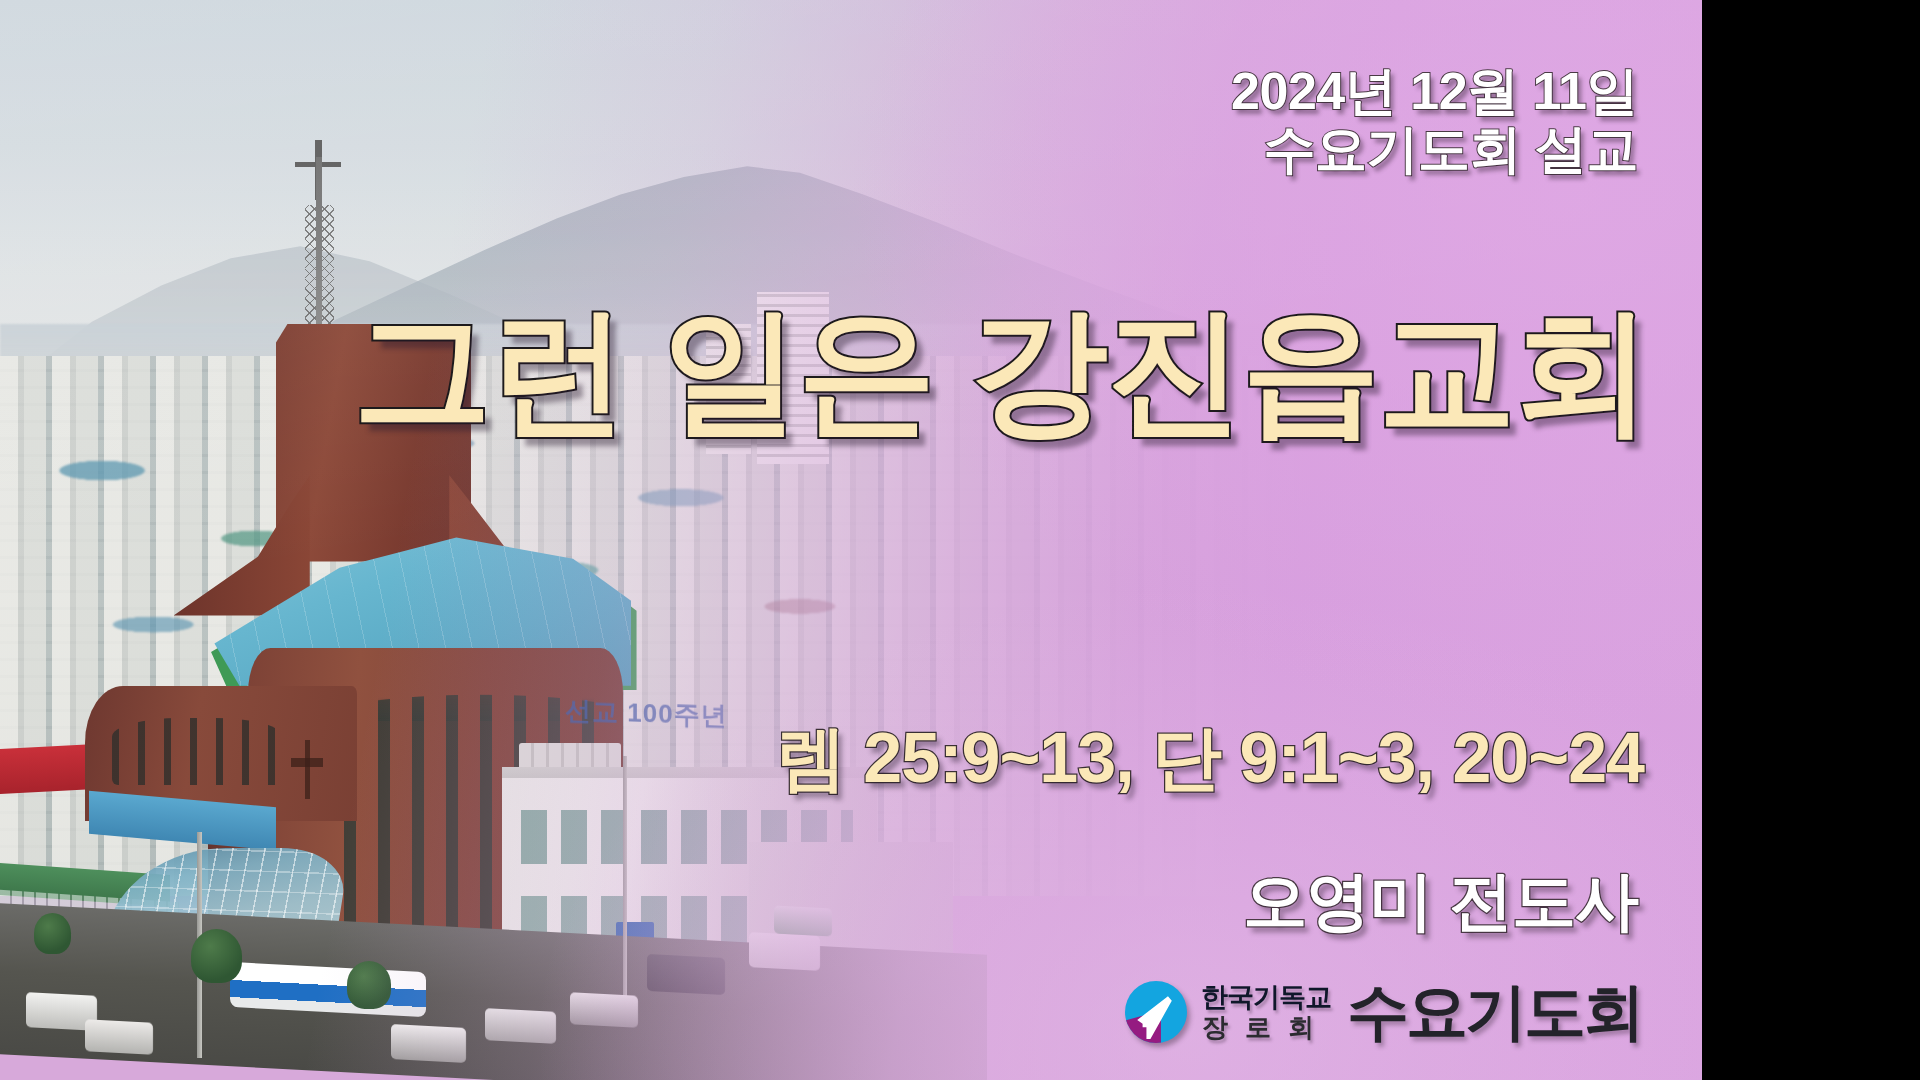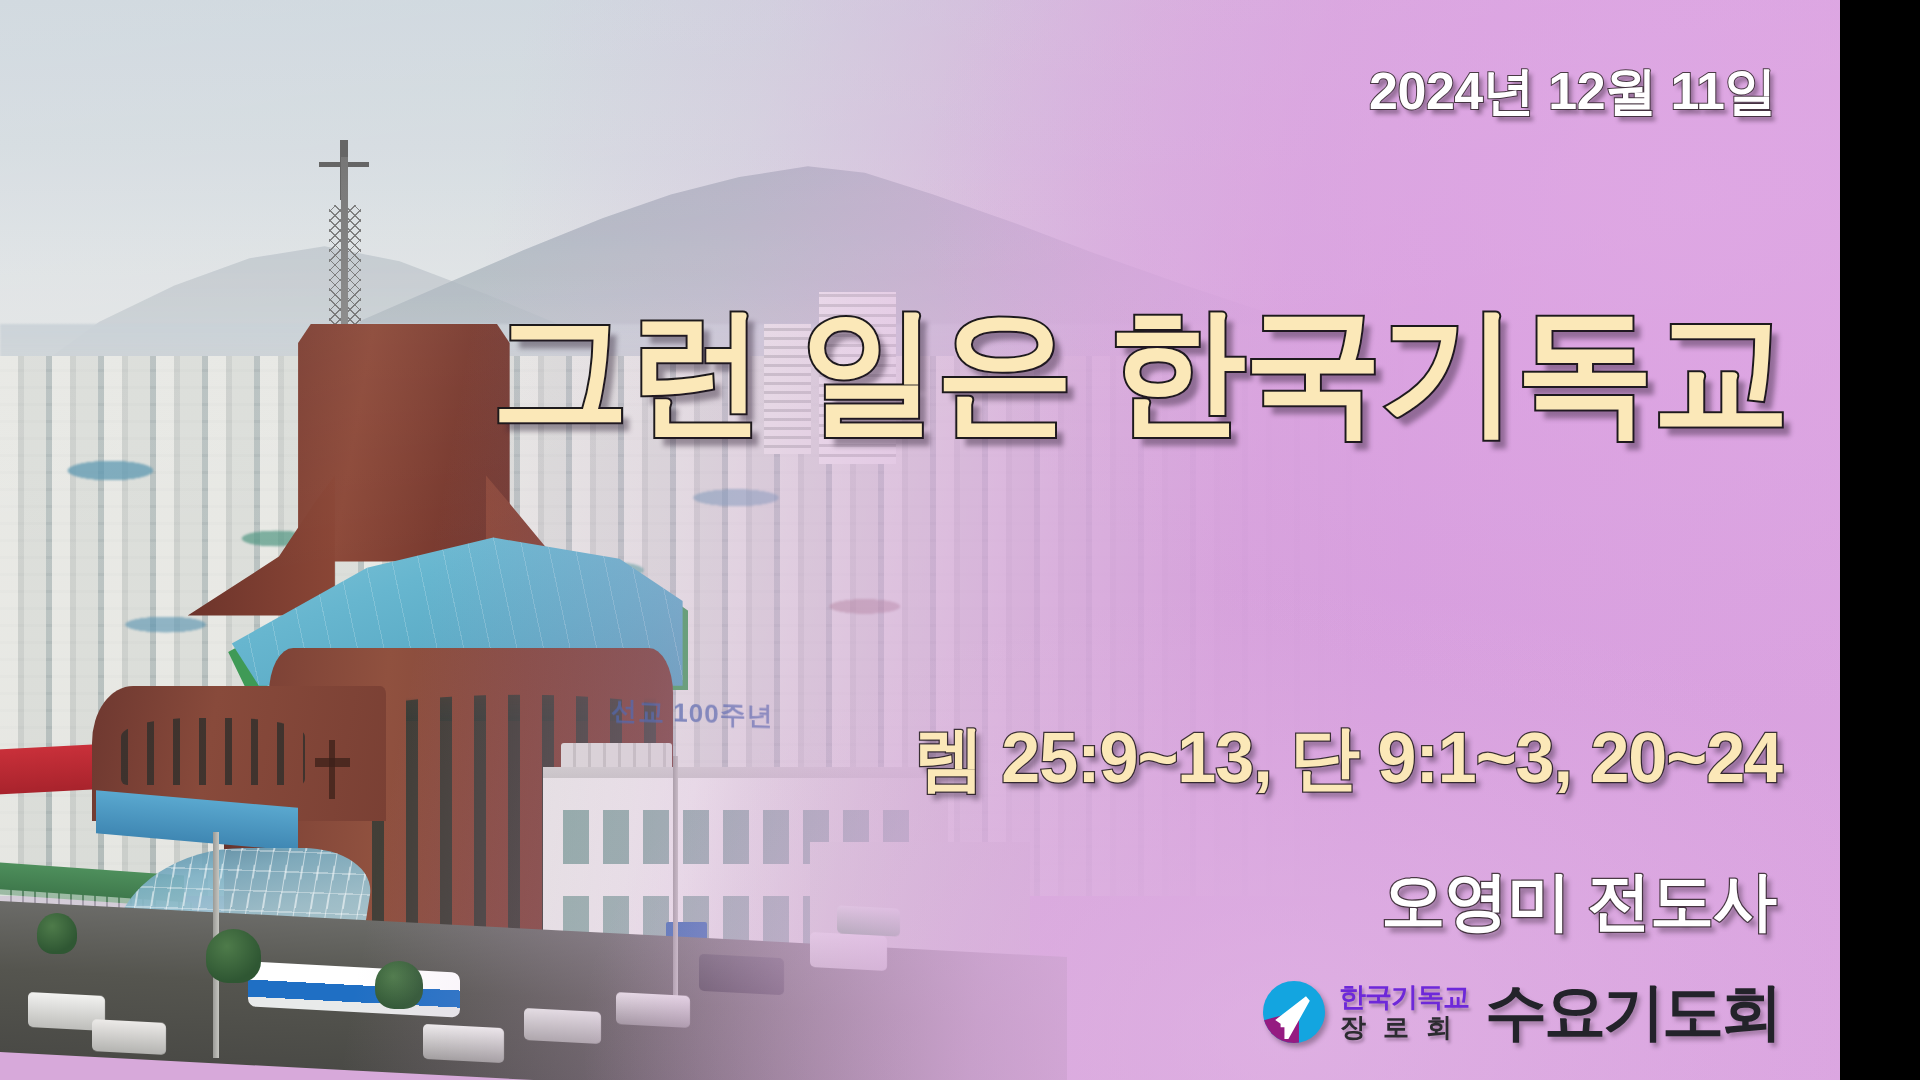--- a/index.html
+++ b/index.html
@@ -7,21 +7,21 @@
     margin: 0;
     padding: 0;
     background: #000;
   }
   body {
     font-family: "Liberation Sans", "DejaVu Sans", sans-serif;
   }
 
   #stage {
     position: relative;
-    width: 1840px;
+    width: 1702px;
     height: 1080px;
     overflow: hidden;
     background: #d7a9da;
   }
 
   
   .photo {
     position: absolute;
     inset: 0;
     overflow: hidden;
@@ -627,21 +627,21 @@
   .denom-text {
     display: flex;
     flex-direction: column;
     line-height: 1.0;
     flex: 0 0 auto;
     text-shadow: 2px 3px 3px rgba(60,40,60,.35);
   }
   .denom-text .l1 {
     font-size: 27px;
     font-weight: 800;
-    color: #6d28d9;
+    color: #0f172a;
     letter-spacing: -1px;
   }
   .denom-text .l2 {
     font-size: 26px;
     font-weight: 800;
     color: #2b2b30;
     letter-spacing: 17px;
     margin-top: 3px;
   }
   .church-name {
@@ -746,24 +746,25 @@
     <div class="tree" style="left:2.0%;  top:84.5%; width:2.2%; height:3.8%;"></div>
 
     <div class="purple-overlay"></div>
     <div class="purple-overlay2"></div>
   </div>
 
   <div class="content">
 
     <div class="date-block">
       <div class="date-line">2024년 12월 11일</div>
+      <div class="date-line">수요기도회 설교</div>
     </div>
 
     <div class="title-block">
-      <div class="title-line">그런 일은 한국기독교</div>
+      <div class="title-line">그런 일은 강진읍교회</div>
     </div>
 
     <div class="verse-line">렘 25:9~13, 단 9:1~3, 20~24</div>
 
     <div class="preacher-line">오영미 전도사</div>
 
     <div class="logo-row">
       <div class="denom-mark">
         <div class="wedge"></div>
         <div class="arrow"></div>

